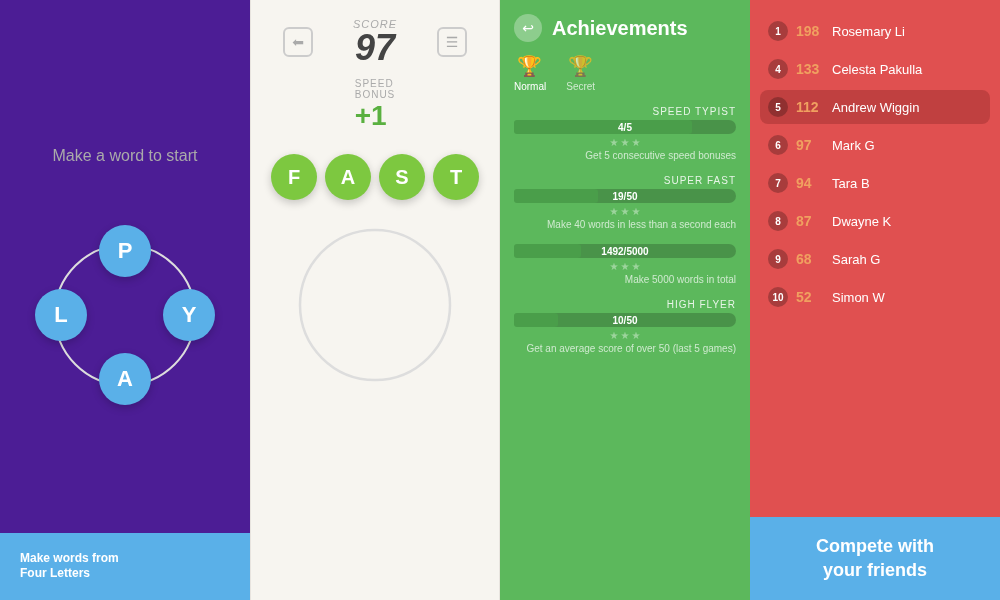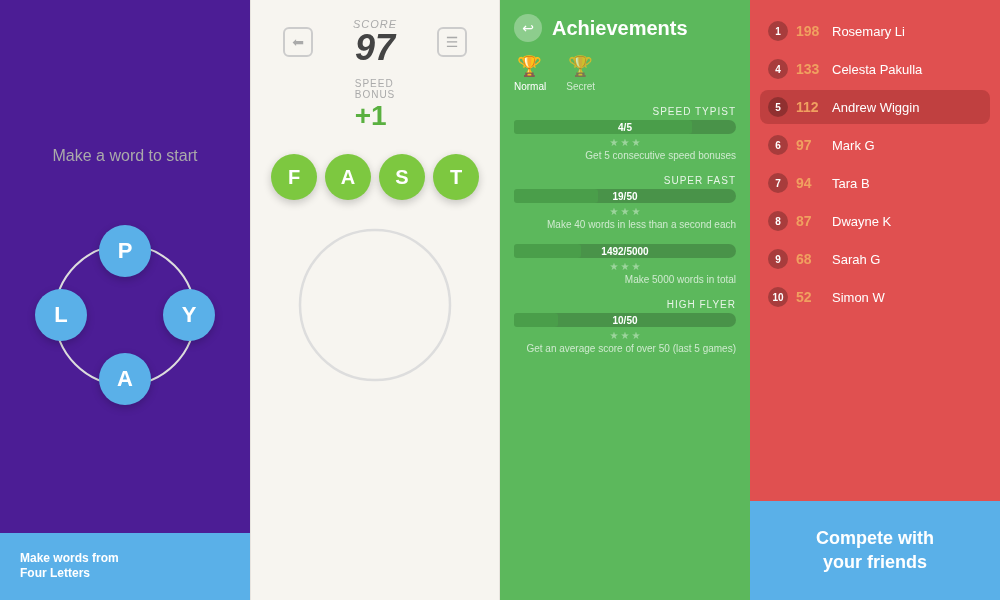--- a/index.html
+++ b/index.html
@@ -316,21 +316,21 @@
       font-weight: bold;
       width: 36px;
       flex-shrink: 0;
     }
     .lb-name {
       color: white;
       font-size: 13px;
     }
     .panel4-footer {
       background: #5ab0e8;
-      padding: 26px 20px;
+      padding: 18px 20px;
       text-align: center;
       color: white;
       font-size: 18px;
       font-weight: bold;
       line-height: 1.3;
     }
   </style>
 </head>
 <body>
 

